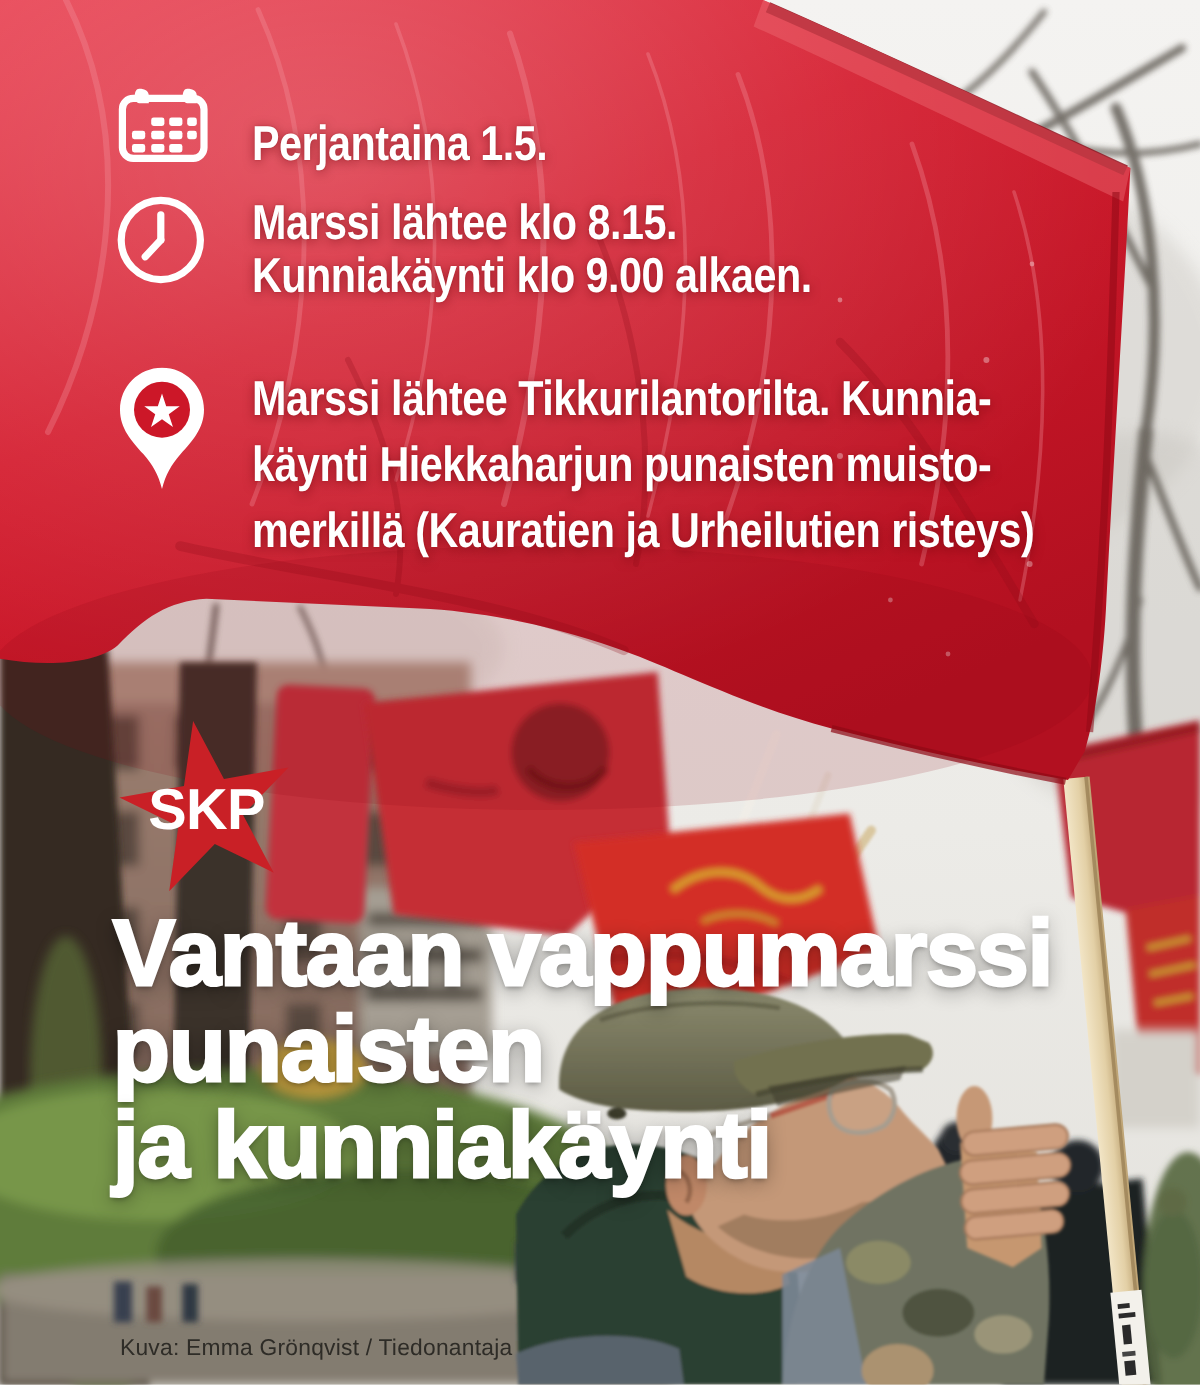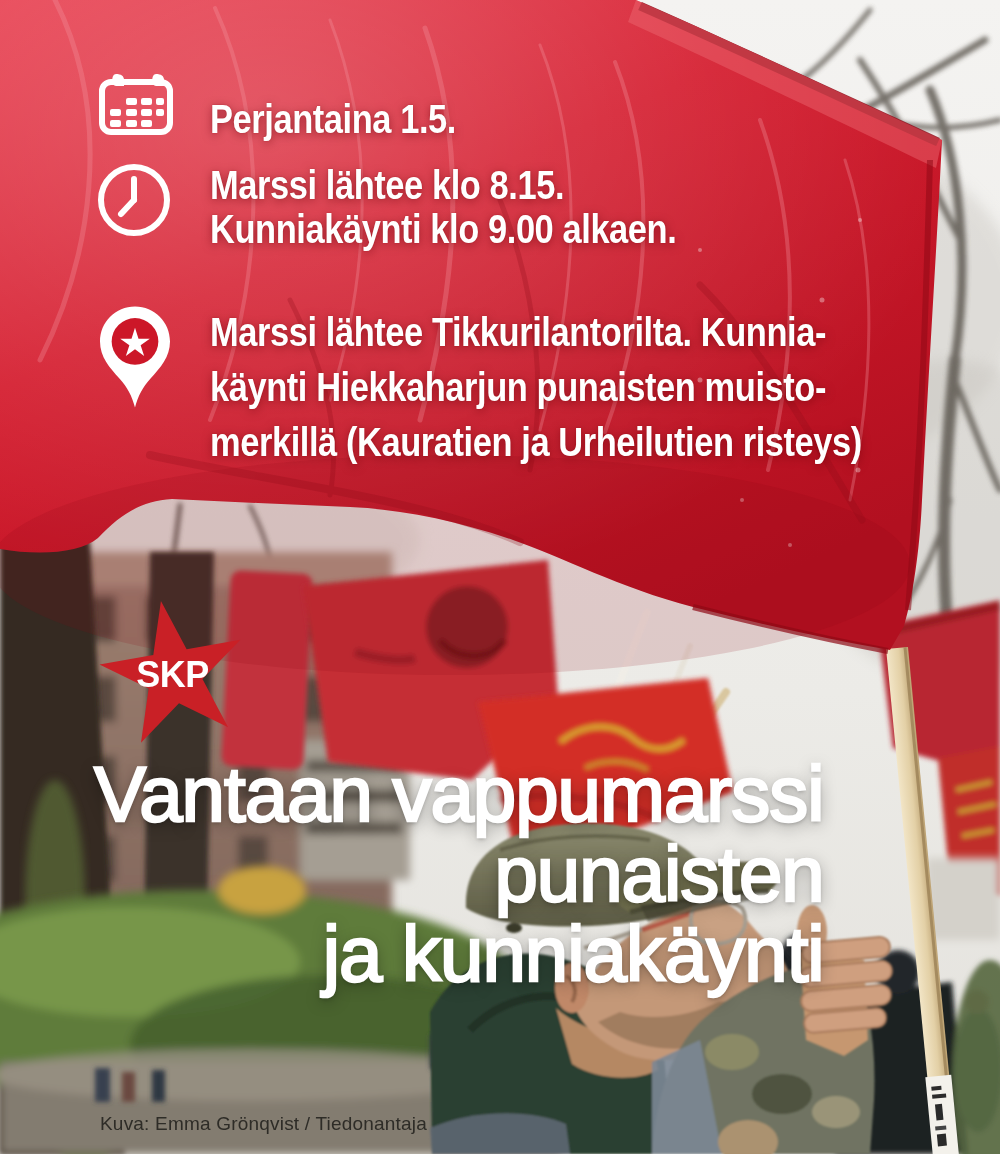--- a/index.html
+++ b/index.html
@@ -20,30 +20,29 @@
   .loc-text{left:210px;top:305px;font-size:41px;line-height:55px;}
   .icon{position:absolute;}
   .icon-calendar{left:98px;top:72px;}
   .icon-clock{left:96px;top:161px;}
   .icon-pin{left:100px;top:306px;}
   
   .skp-badge{position:absolute;left:95px;top:596px;width:158px;height:158px;}
   .skp-badge svg{position:absolute;left:0;top:0;}
   .skp-label{
     position:absolute;left:50%;top:50%;transform:translate(-52%,-50%);
-    color:#ffffff;font-weight:bold;font-size:36px;letter-spacing:-.5px;
+    color:#ffffff;font-weight:bold;font-size:48px;letter-spacing:-.5px;
   }
   
   .title{
     position:absolute;left:94px;top:754px;margin:0;
-    color:#ffffff;font-weight:normal;font-size:78px;line-height:80px;
+    color:#ffffff;font-weight:bold;font-size:78px;line-height:80px;
     letter-spacing:-1px;-webkit-text-stroke:2.5px #ffffff;
     text-shadow:0 4px 16px rgba(0,0,0,.38),0 2px 4px rgba(0,0,0,.28);
     white-space:nowrap;
-    text-align:right;
   }
   
   .credit{
     position:absolute;left:100px;top:1113px;font-size:19px;letter-spacing:.2px;
     color:#2e2c27;
   }
 </style>
 </head>
 <body>
 

